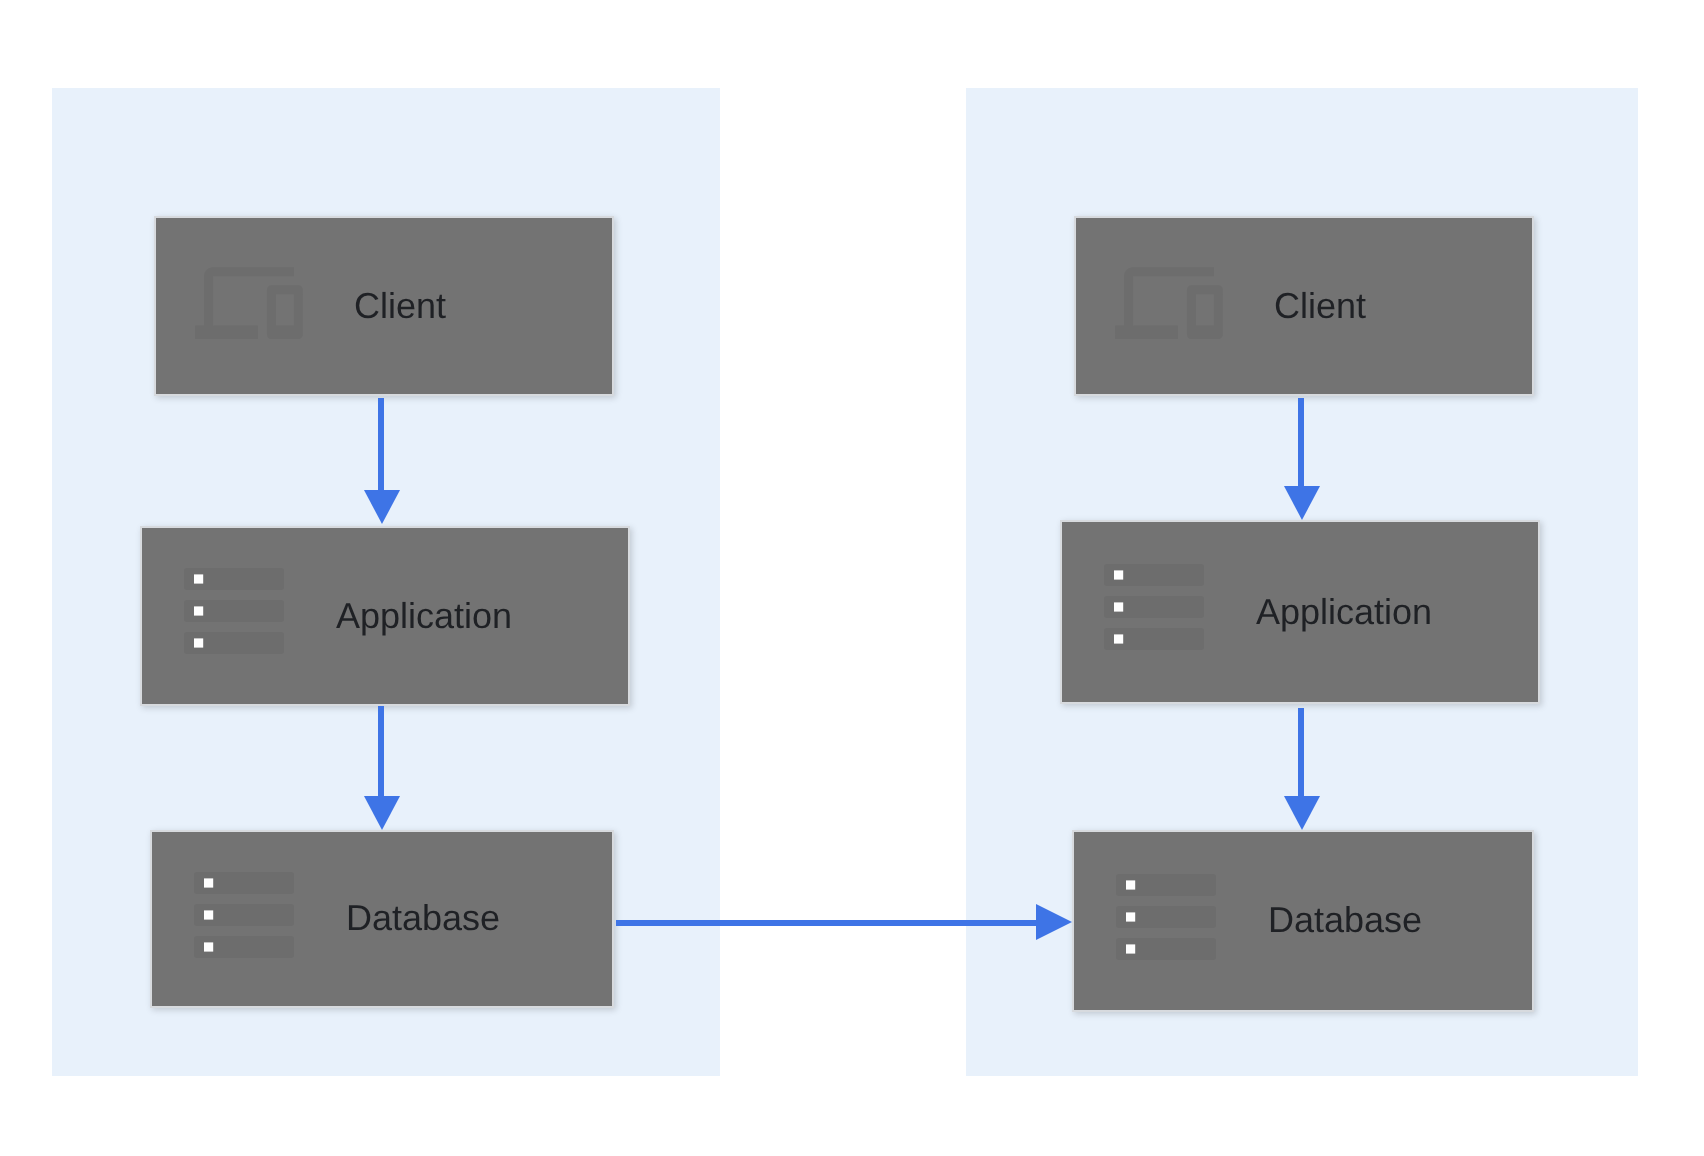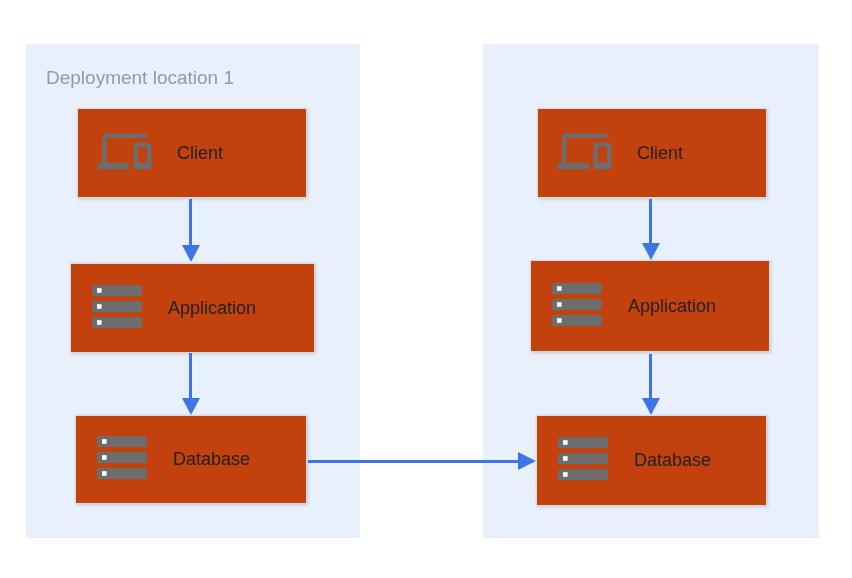--- a/index.html
+++ b/index.html
@@ -28,21 +28,21 @@
     left: 20px;
     top: 22px;
     font-size: 19px;
     line-height: 24px;
     color: #949aa0;
     white-space: nowrap;
   }
 
   .node {
     position: absolute;
-    background: #c2410c;
+    background: #737373;
     border: 1px solid #d7dade;
     box-shadow: 1px 1px 3px rgba(60,64,67,0.22);
     display: flex;
     align-items: center;
     box-sizing: border-box;
   }
   
   #node-client-1      { left: 51px; top: 64px;  width: 230px; height: 90px; }
   #node-application-1 { left: 44px; top: 219px; width: 245px; height: 90px; }
   #node-database-1    { left: 49px; top: 371px; width: 232px; height: 89px; }
@@ -97,21 +97,20 @@
   #arrow-3-head { left: 642px; top: 243px; }
   #arrow-4-line { left: 649px; top: 354px; height: 44px; }
   #arrow-4-head { left: 642px; top: 398px; }
   #arrow-5-line { left: 308px; top: 460px; width: 210px; }
   #arrow-5-head { left: 518px; top: 452px; }
 </style>
 </head>
 <body>
 
 <div class="panel" id="panel-1">
-  <div class="panel-title">Deployment location 1</div>
 
   <div class="node" id="node-client-1">
     <span class="node-icon icon-devices">
       <svg width="57" height="46" viewBox="0 1.5 24 20.5">
         <path class="icon-fill" d="M4 6h18V4H4c-1.1 0-2 .9-2 2v11H0v3h14v-3H4V6zm19 2h-6c-.55 0-1 .45-1 1v10c0 .55.45 1 1 1h6c.55 0 1-.45 1-1V9c0-.55-.45-1-1-1zm-1 9h-4v-7h4v7z"></path>
       </svg>
     </span>
     <span class="node-label">Client</span>
   </div>
 

